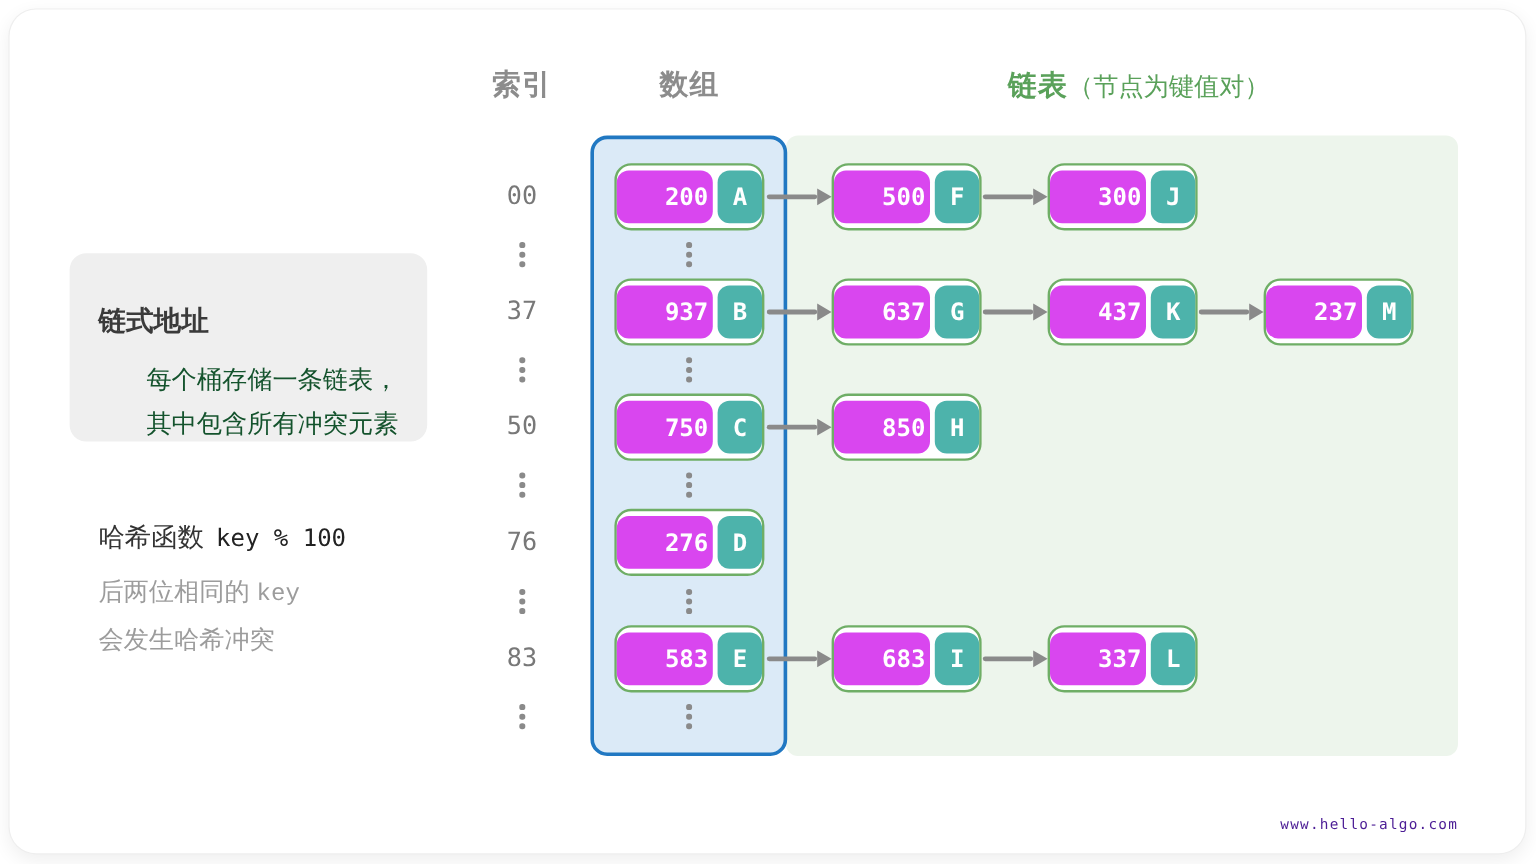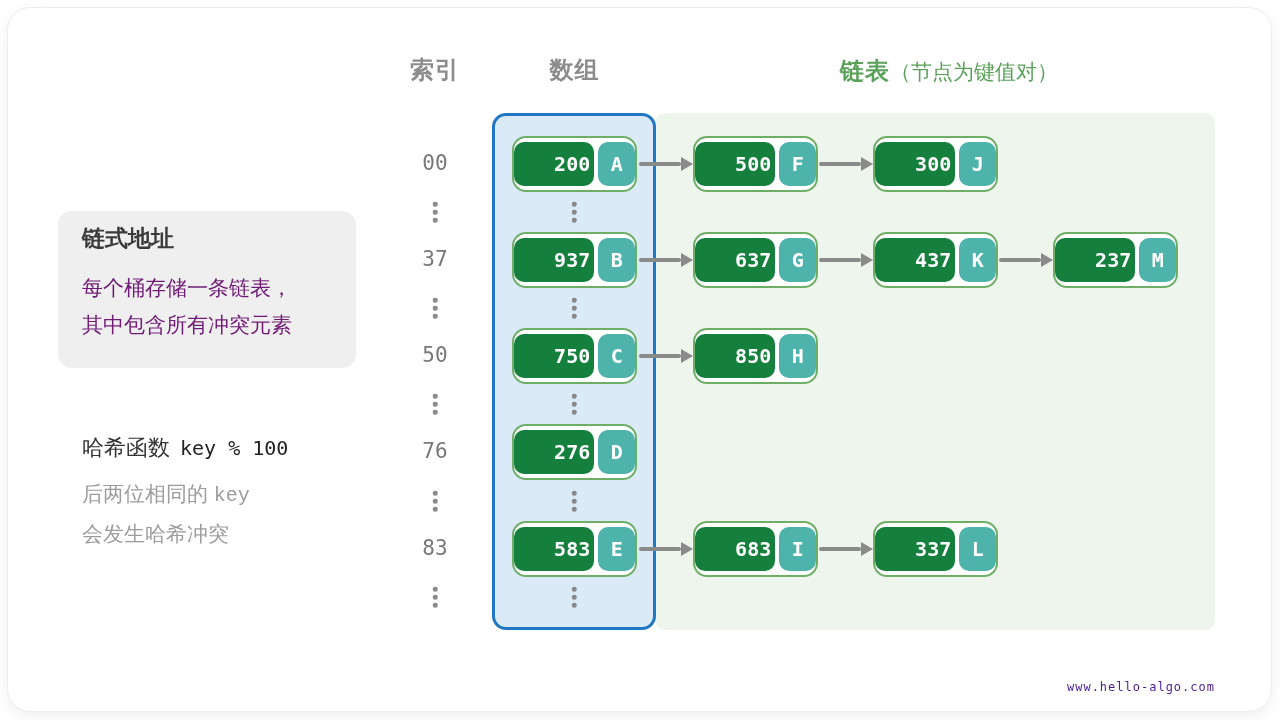--- a/index.html
+++ b/index.html
@@ -39,43 +39,43 @@
   .node{
     position:absolute;width:125px;height:56px;box-sizing:border-box;
     display:flex;align-items:center;justify-content:center;gap:4px;
     background:#ffffff;border:2.5px solid #6fae66;border-radius:14px;
   }
   .cell{
     display:flex;align-items:center;justify-content:center;height:44px;
     border-radius:10px;color:#ffffff;
     font-family:"DejaVu Sans Mono",monospace;font-size:20px;font-weight:600;
   }
-  .cell.key{width:58px;background:#15803d;padding-left:36px;}
+  .cell.key{width:58px;background:#d946ef;padding-left:36px;}
   .cell.val{width:48px;background:#4db3ab;}
   
   .arrow{
     position:absolute;width:42px;height:4px;background:#8a8a8a;border-radius:2px;
   }
   .arrow::after{
     content:"";position:absolute;right:-12px;top:-5px;width:0;height:0;
     border-left:12px solid #8a8a8a;border-top:7px solid transparent;border-bottom:7px solid transparent;
   }
   
   .dots{
     position:absolute;display:flex;flex-direction:column;gap:3.5px;
     transform:translate(-50%,-50%);
   }
   .dots i{width:4.5px;height:4.5px;border-radius:50%;background:#8a8a8a;}
   
   .info-box{
     position:absolute;left:58px;top:211px;width:298px;height:157px;box-sizing:border-box;
-    background:#efefef;border-radius:14px;padding:12px 24px;
+    background:#efefef;border-radius:14px;padding:41px 24px;
   }
   .info-title{font-size:23px;font-weight:700;color:#3a3a3a;margin-bottom:15px;}
-  .info-line{font-size:21px;color:#701a75;line-height:37px;}
+  .info-line{font-size:21px;color:#14532d;line-height:37px;text-align:right;}
   
   .hash-note{position:absolute;left:82px;top:433px;white-space:nowrap;}
   .hash-head{font-size:22px;font-weight:400;color:#333333;margin-bottom:12px;}
   .hash-head .code{font-family:"DejaVu Sans Mono",monospace;font-size:20px;margin-left:10px;color:#222222;}
   .hash-line{font-size:21px;color:#9c9c9c;line-height:38px;}
   .hash-line .code{font-family:Liberation Mono, monospace;font-size:20px;}
   
   .watermark{
     position:absolute;right:65px;bottom:26px;
     font-family:"DejaVu Sans Mono",monospace;font-size:12px;color:#4c1d95;letter-spacing:1px;

